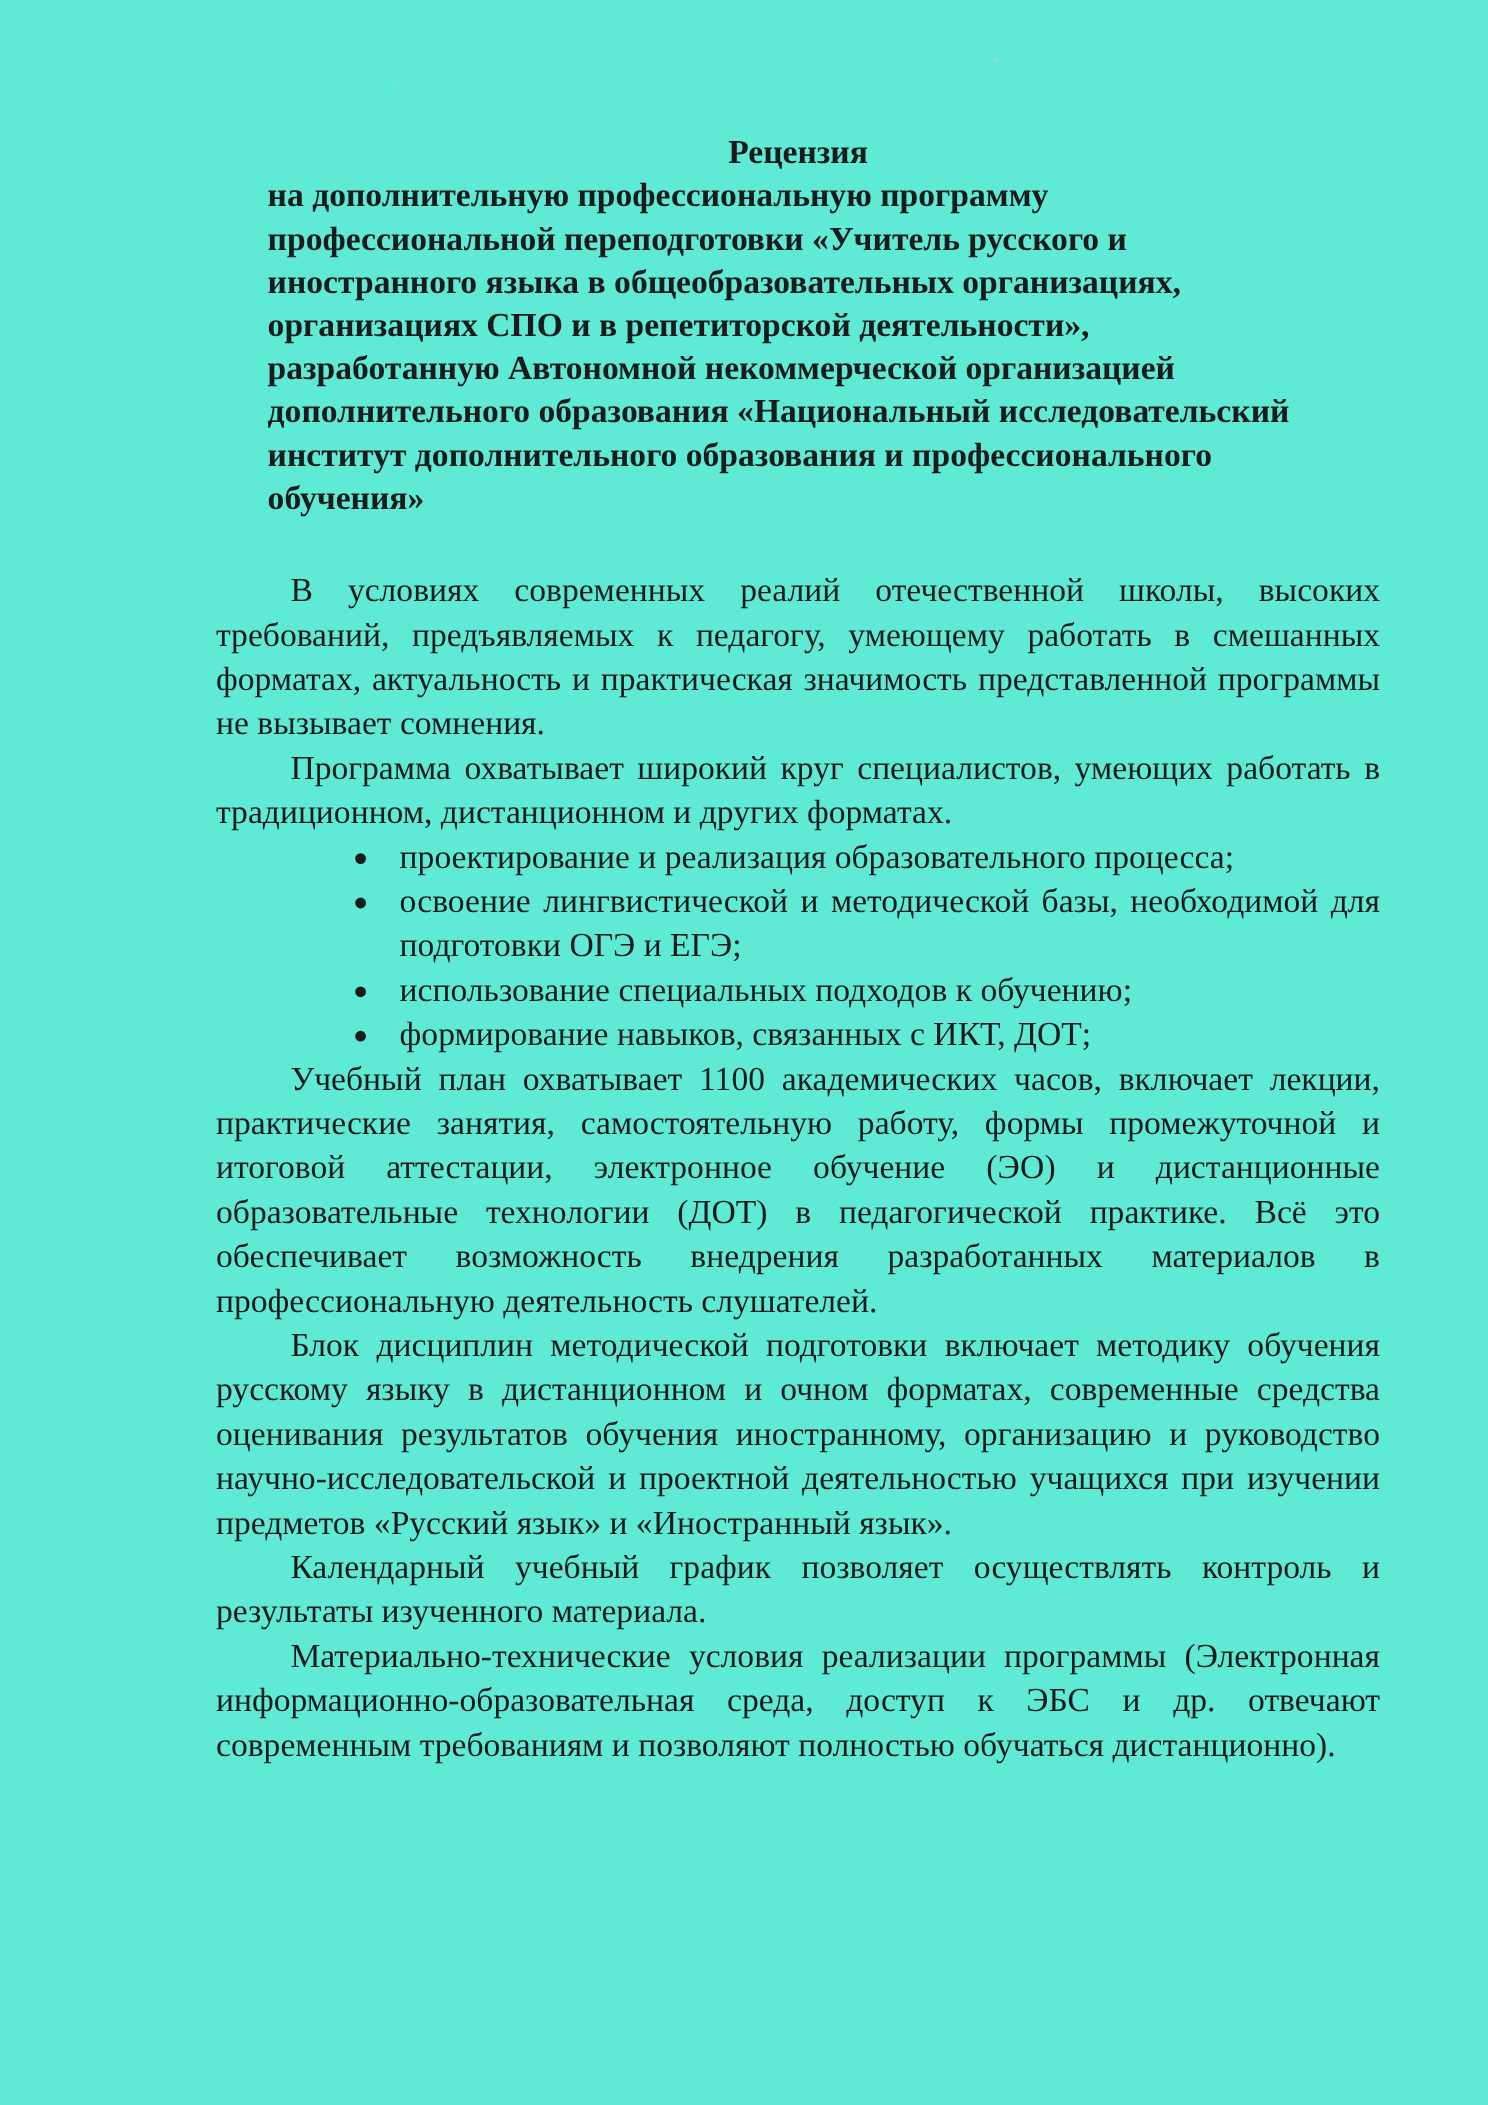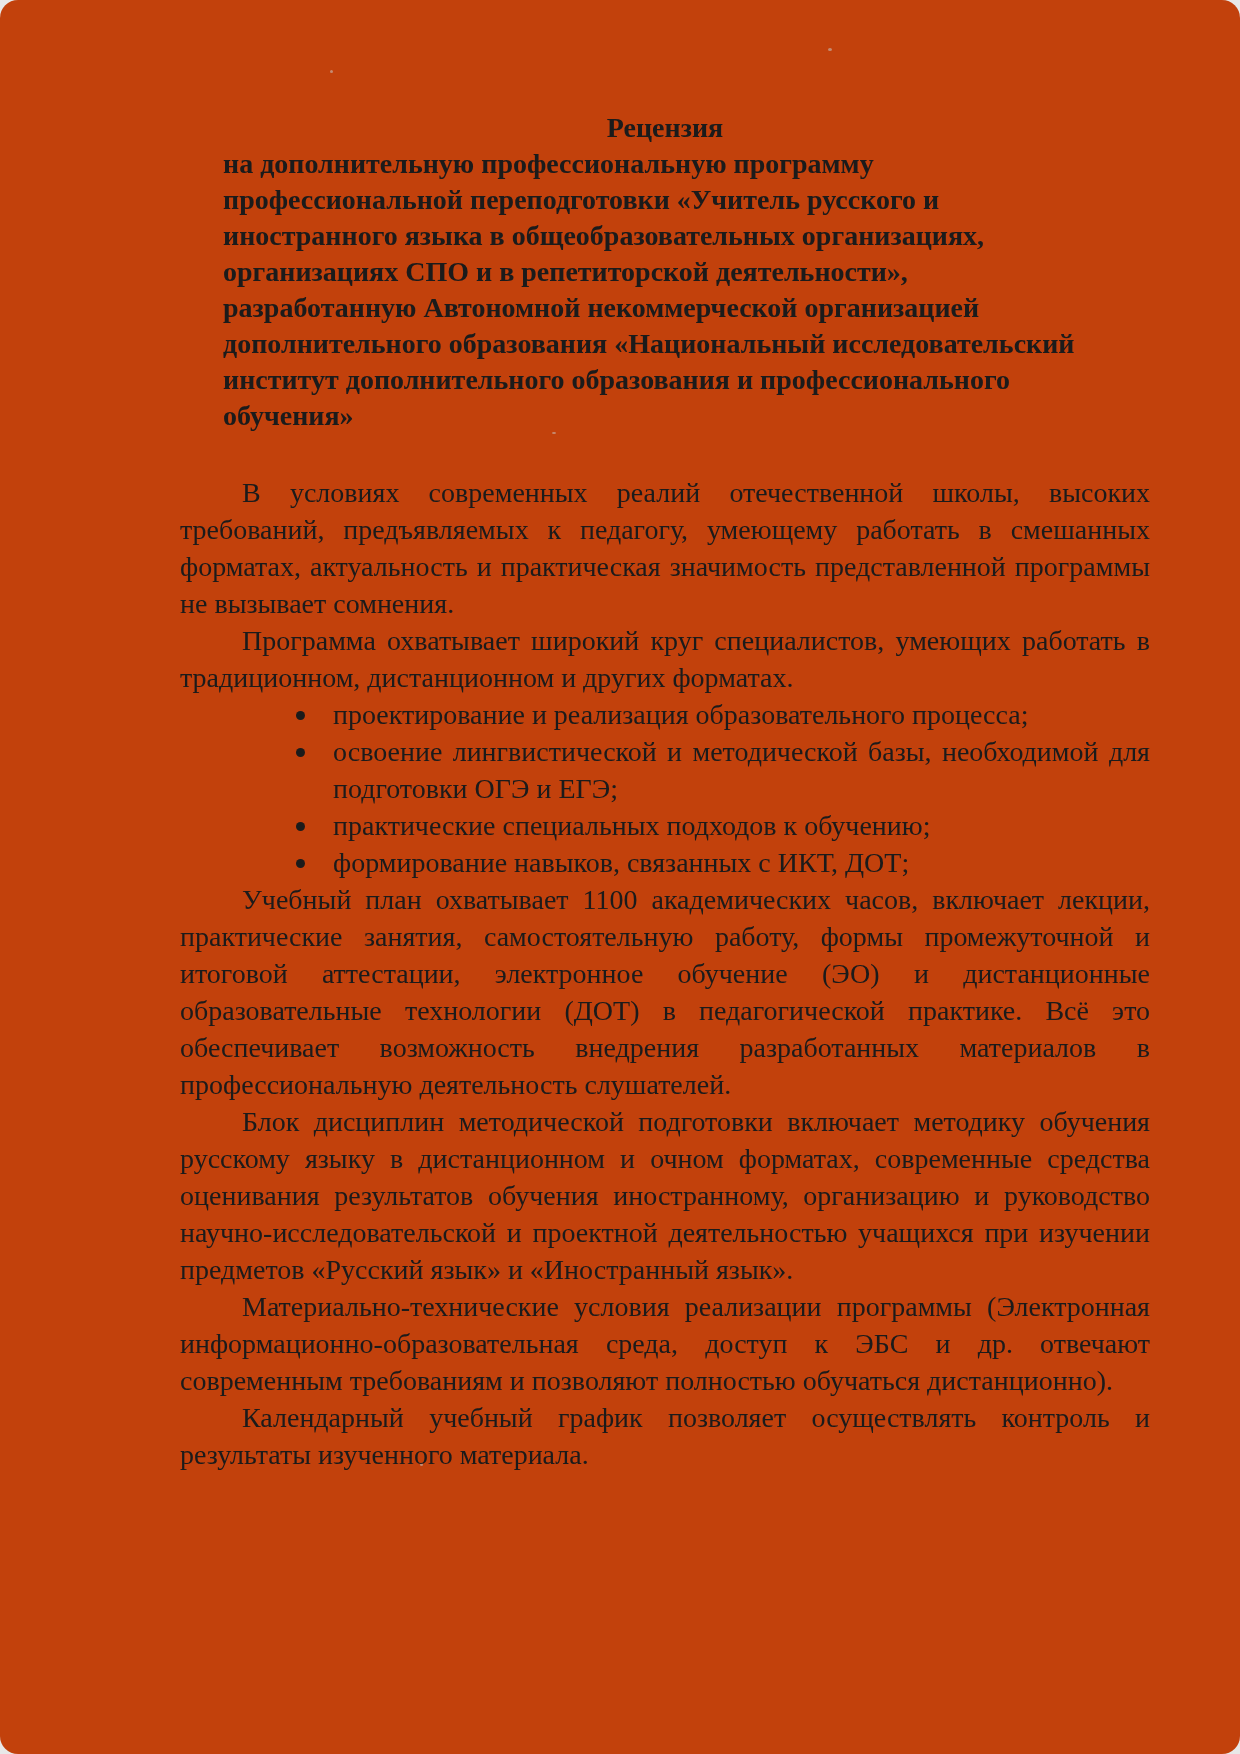--- a/index.html
+++ b/index.html
@@ -2,25 +2,24 @@
 <html lang="ru"><head>
 <meta charset="utf-8">
 <style>
   html, body { margin: 0; padding: 0; }
   body { background: #e8e8e8; }
   .page {
     position: relative;
     width: 1240px;
     height: 1754px;
     margin: 0 auto;
-    background: #c2410c;
+    background: #5eead4;
     overflow: hidden;
     font-family: "Liberation Serif", "DejaVu Serif", serif;
     color: #1b1b1b;
-    border-radius: 18px;
   }
   .content {
     position: absolute;
     left: 180px;
     top: 110px;
     width: 970px;
   }
   .doc-title {
     margin: 0;
     font-size: 28px;
@@ -104,27 +103,27 @@
         <li class="bullet-item">
           <span class="bullet-dot"></span>
           <span class="bullet-text">проектирование и реализация образовательного процесса;</span>
         </li>
         <li class="bullet-item">
           <span class="bullet-dot"></span>
           <span class="bullet-text">освоение лингвистической и методической базы, необходимой для подготовки ОГЭ и ЕГЭ;</span>
         </li>
         <li class="bullet-item">
           <span class="bullet-dot"></span>
-          <span class="bullet-text">практические специальных подходов к обучению;</span>
+          <span class="bullet-text">использование специальных подходов к обучению;</span>
         </li>
         <li class="bullet-item">
           <span class="bullet-dot"></span>
           <span class="bullet-text">формирование навыков, связанных с ИКТ, ДОТ;</span>
         </li>
       </ul>
 
       <p class="para">Учебный план охватывает 1100 академических часов, включает лекции, практические занятия, самостоятельную работу, формы промежуточной и итоговой аттестации, электронное обучение (ЭО) и дистанционные образовательные технологии (ДОТ) в педагогической практике. Всё это обеспечивает возможность внедрения разработанных материалов в профессиональную деятельность слушателей.</p>
       <p class="para">Блок дисциплин методической подготовки включает методику обучения русскому языку в дистанционном и очном форматах, современные средства оценивания результатов обучения иностранному, организацию и руководство научно-исследовательской и проектной деятельностью учащихся при изучении предметов «Русский язык» и «Иностранный язык».</p>
+      <p class="para">Календарный учебный график позволяет осуществлять контроль и результаты изученного материала.</p>
       <p class="para">Материально-технические условия реализации программы (Электронная информационно-образовательная среда, доступ к ЭБС и др. отвечают современным требованиям и позволяют полностью обучаться дистанционно).</p>
-      <p class="para">Календарный учебный график позволяет осуществлять контроль и результаты изученного материала.</p>
     </div>
   </div>
 </div>
 
 </body></html>

